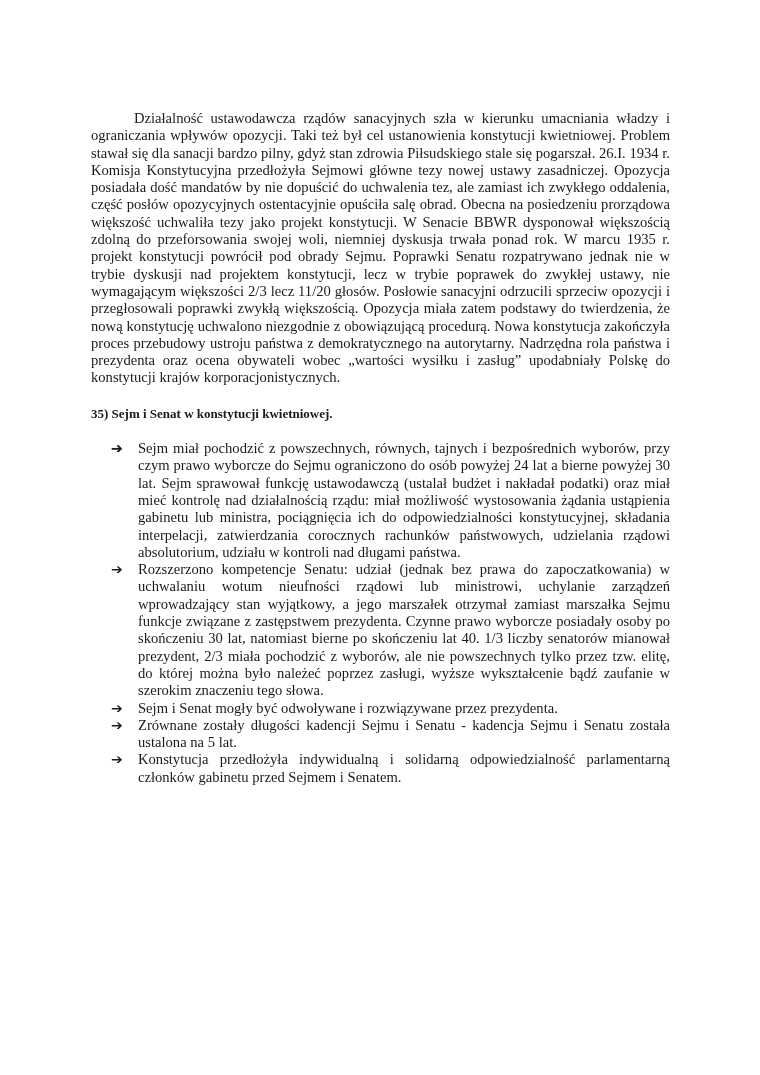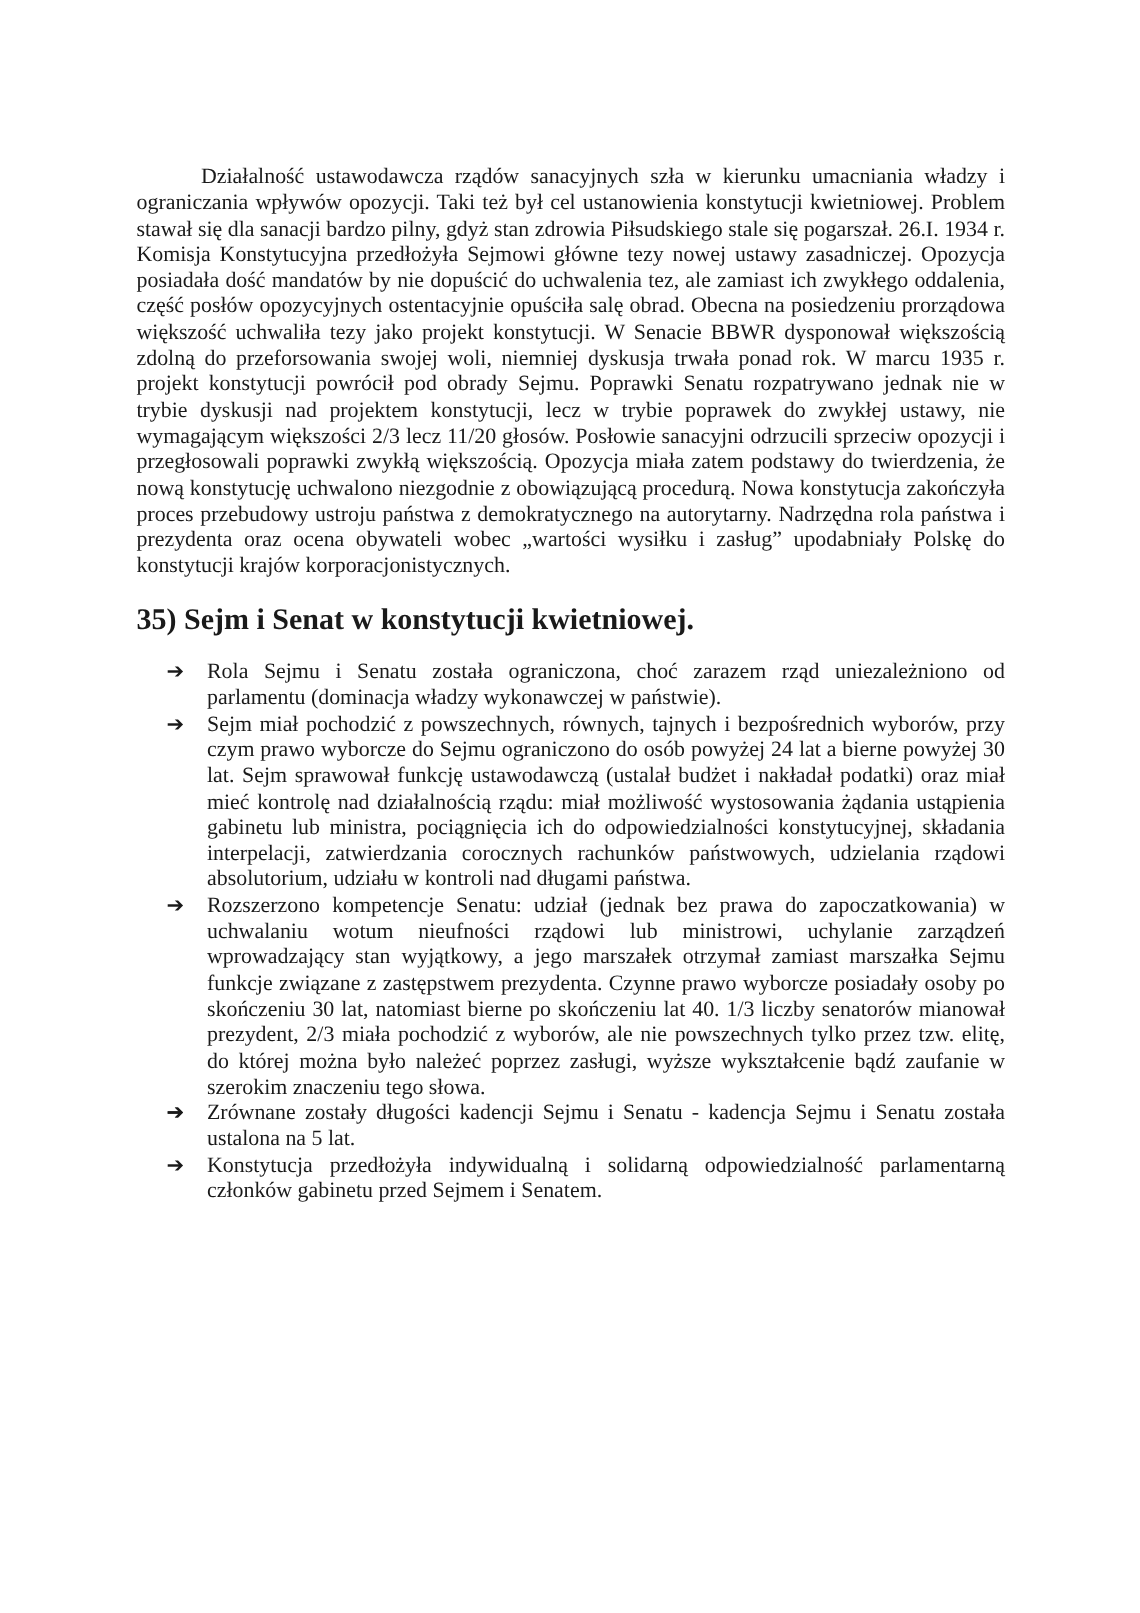--- a/index.html
+++ b/index.html
@@ -4,32 +4,32 @@
 <style>
   html, body { margin: 0; padding: 0; background: #ffffff; }
   body { width: 760px; height: 1075px; position: relative; overflow: hidden; }
   .page {
     position: absolute; left: 91px; top: 91px; width: 579px;
     font-family: "Liberation Serif", serif; font-size: 14.6px; line-height: 17.3px;
     color: #1a1a1a;
     margin-top: 19px;
   }
   .para { margin: 0; text-align: justify; text-indent: 43px; }
-  .heading { margin: 18px 0 0 0; font-weight: bold; font-size: 20px; }
+  .heading { margin: 18px 0 0 0; font-weight: bold; font-size: 13px; }
   .list { list-style: none; margin: 18px 0 0 0; padding: 0; }
   .list li { position: relative; padding-left: 47px; text-align: justify; }
   .arrow { position: absolute; left: 20px; top: 0; font-family: "DejaVu Sans", sans-serif; font-weight: bold; font-size: 14px; }
 </style>
 </head>
 <body>
 
 <div class="page">
   <p class="para">Działalność ustawodawcza rządów sanacyjnych szła w kierunku umacniania władzy i ograniczania wpływów opozycji. Taki też był cel ustanowienia konstytucji kwietniowej. Problem stawał się dla sanacji bardzo pilny, gdyż stan zdrowia Piłsudskiego stale się pogarszał. 26.I. 1934 r. Komisja Konstytucyjna przedłożyła Sejmowi główne tezy nowej ustawy zasadniczej. Opozycja posiadała dość mandatów by nie dopuścić do uchwalenia tez, ale zamiast ich zwykłego oddalenia, część posłów opozycyjnych ostentacyjnie opuściła salę obrad. Obecna na posiedzeniu prorządowa większość uchwaliła tezy jako projekt konstytucji. W Senacie BBWR dysponował większością zdolną do przeforsowania swojej woli, niemniej dyskusja trwała ponad rok. W marcu 1935 r. projekt konstytucji powrócił pod obrady Sejmu. Poprawki Senatu rozpatrywano jednak nie w trybie dyskusji nad projektem konstytucji, lecz w trybie poprawek do zwykłej ustawy, nie wymagającym większości 2/3 lecz 11/20 głosów. Posłowie sanacyjni odrzucili sprzeciw opozycji i przegłosowali poprawki zwykłą większością. Opozycja miała zatem podstawy do twierdzenia, że nową konstytucję uchwalono niezgodnie z obowiązującą procedurą. Nowa konstytucja zakończyła proces przebudowy ustroju państwa z demokratycznego na autorytarny. Nadrzędna rola państwa i prezydenta oraz ocena obywateli wobec „wartości wysiłku i zasług” upodabniały Polskę do konstytucji krajów korporacjonistycznych.</p>
   <p class="heading">35) Sejm i Senat w konstytucji kwietniowej.</p>
   <ul class="list">
-    <li><span class="arrow">➔</span><span>Rola Sejmu i Senatu została ograniczona, choć zarazem rząd uniezależniono od parlamentu (dominacja władzy wykonawczej w państwie).</span></li>
+    <li><span class="arrow">➔</span></li>
     <li><span class="arrow">➔</span><span>Sejm miał pochodzić z powszechnych, równych, tajnych i bezpośrednich wyborów, przy czym prawo wyborcze do Sejmu ograniczono do osób powyżej 24 lat a bierne powyżej 30 lat. Sejm sprawował funkcję ustawodawczą (ustalał budżet i nakładał podatki) oraz miał mieć kontrolę nad działalnością rządu: miał możliwość wystosowania żądania ustąpienia gabinetu lub ministra, pociągnięcia ich do odpowiedzialności konstytucyjnej, składania interpelacji, zatwierdzania corocznych rachunków państwowych, udzielania rządowi absolutorium, udziału w kontroli nad długami państwa.</span></li>
     <li><span class="arrow">➔</span><span>Rozszerzono kompetencje Senatu: udział (jednak bez prawa do zapoczatkowania) w uchwalaniu wotum nieufności rządowi lub ministrowi, uchylanie zarządzeń wprowadzający stan wyjątkowy, a jego marszałek otrzymał zamiast marszałka Sejmu funkcje związane z zastępstwem prezydenta. Czynne prawo wyborcze posiadały osoby po skończeniu 30 lat, natomiast bierne po skończeniu lat 40. 1/3 liczby senatorów mianował prezydent, 2/3 miała pochodzić z wyborów, ale nie powszechnych tylko przez tzw. elitę, do której można było należeć poprzez zasługi, wyższe wykształcenie bądź zaufanie w szerokim znaczeniu tego słowa.</span></li>
-    <li><span class="arrow">➔</span></li>
+    <li><span class="arrow">➔</span><span>Sejm i Senat mogły być odwoływane i rozwiązywane przez prezydenta.</span></li>
     <li><span class="arrow">➔</span><span>Zrównane zostały długości kadencji Sejmu i Senatu - kadencja Sejmu i Senatu została ustalona na 5 lat.</span></li>
     <li><span class="arrow">➔</span><span>Konstytucja przedłożyła indywidualną i solidarną odpowiedzialność parlamentarną członków gabinetu przed Sejmem i Senatem.</span></li>
   </ul>
 </div>
 
 </body></html>

